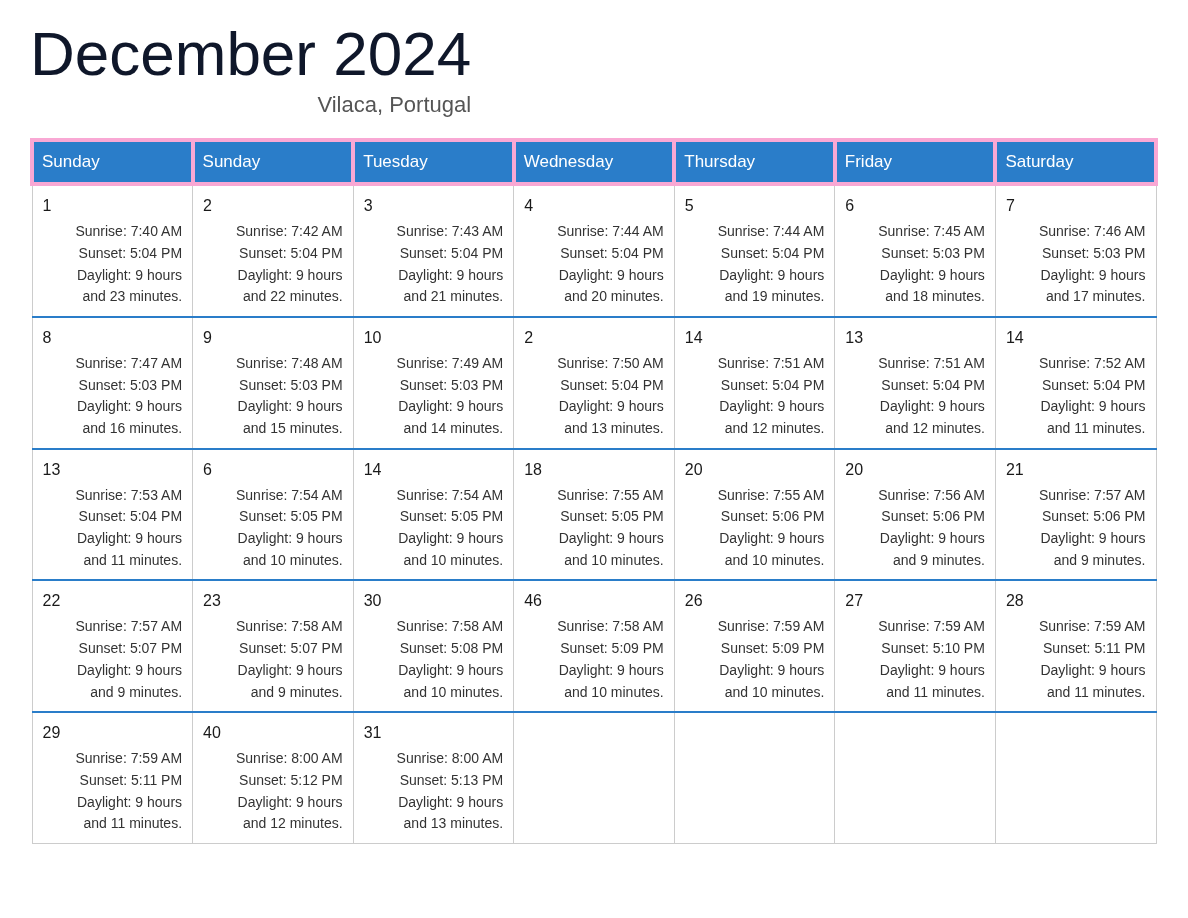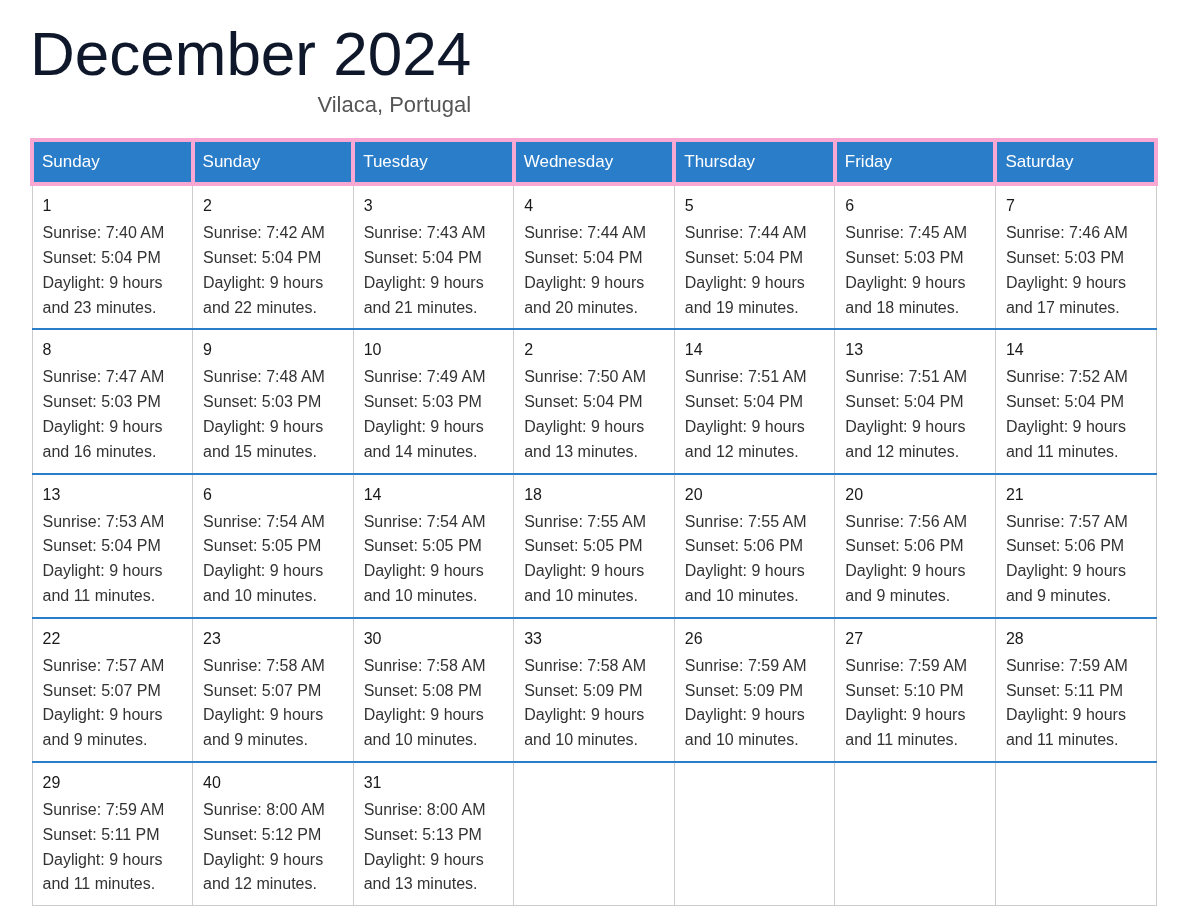--- a/index.html
+++ b/index.html
@@ -87,23 +87,24 @@
       line-height: 1.5;
     }
     .day-number {
       font-size: 16px;
       font-weight: normal;
       color: #1a1a1a;
       display: block;
       margin-bottom: 3px;
     }
     .day-info {
-      font-size: 16px;
+      font-size: 14px;
       color: #333;
       line-height: 1.55;
+      text-align: right;
     }
     .calendar tr td {
       border-top: 2px solid #2a7dc9;
     }
     .calendar tr td + td {
       border-top: 2px solid #2a7dc9;
     }
     .calendar tbody tr:first-child td {
       border-top: 2px solid #2a7dc9;
     }
@@ -231,21 +232,21 @@
         </td>
         <td>
           <span class="day-number">23</span>
           <div class="day-info">Sunrise: 7:58 AM<br>Sunset: 5:07 PM<br>Daylight: 9 hours<br>and 9 minutes.</div>
         </td>
         <td>
           <span class="day-number">30</span>
           <div class="day-info">Sunrise: 7:58 AM<br>Sunset: 5:08 PM<br>Daylight: 9 hours<br>and 10 minutes.</div>
         </td>
         <td>
-          <span class="day-number">33</span>
+          <span class="day-number">46</span>
           <div class="day-info">Sunrise: 7:58 AM<br>Sunset: 5:09 PM<br>Daylight: 9 hours<br>and 10 minutes.</div>
         </td>
         <td>
           <span class="day-number">26</span>
           <div class="day-info">Sunrise: 7:59 AM<br>Sunset: 5:09 PM<br>Daylight: 9 hours<br>and 10 minutes.</div>
         </td>
         <td>
           <span class="day-number">27</span>
           <div class="day-info">Sunrise: 7:59 AM<br>Sunset: 5:10 PM<br>Daylight: 9 hours<br>and 11 minutes.</div>
         </td>

